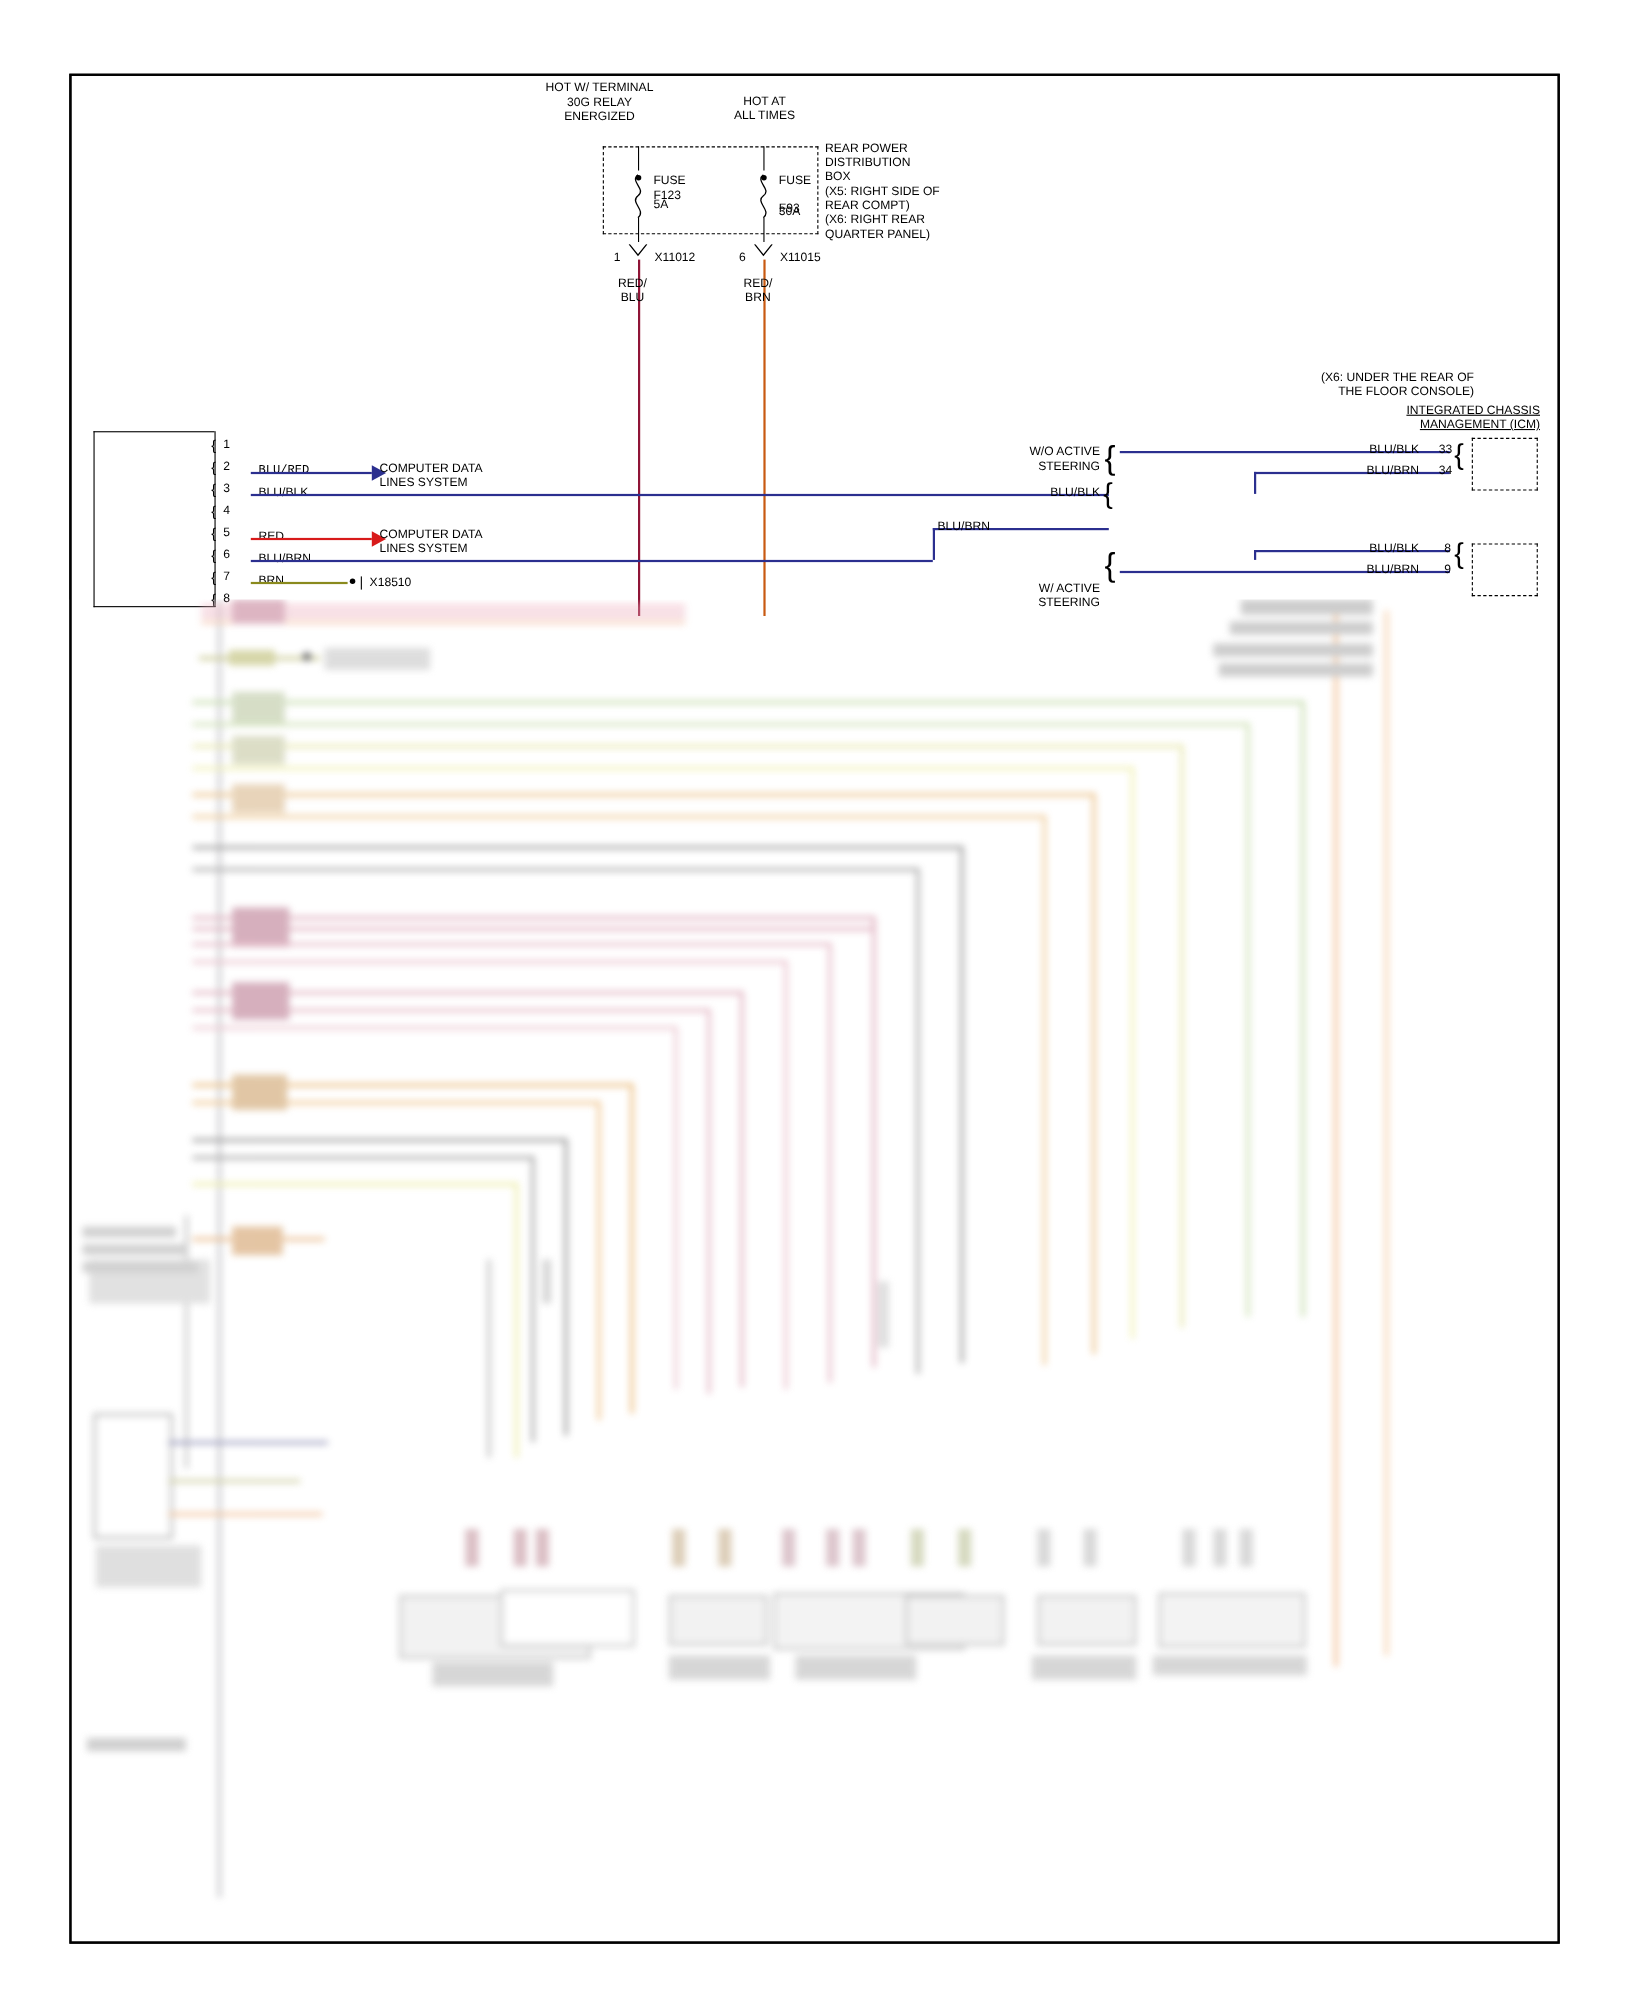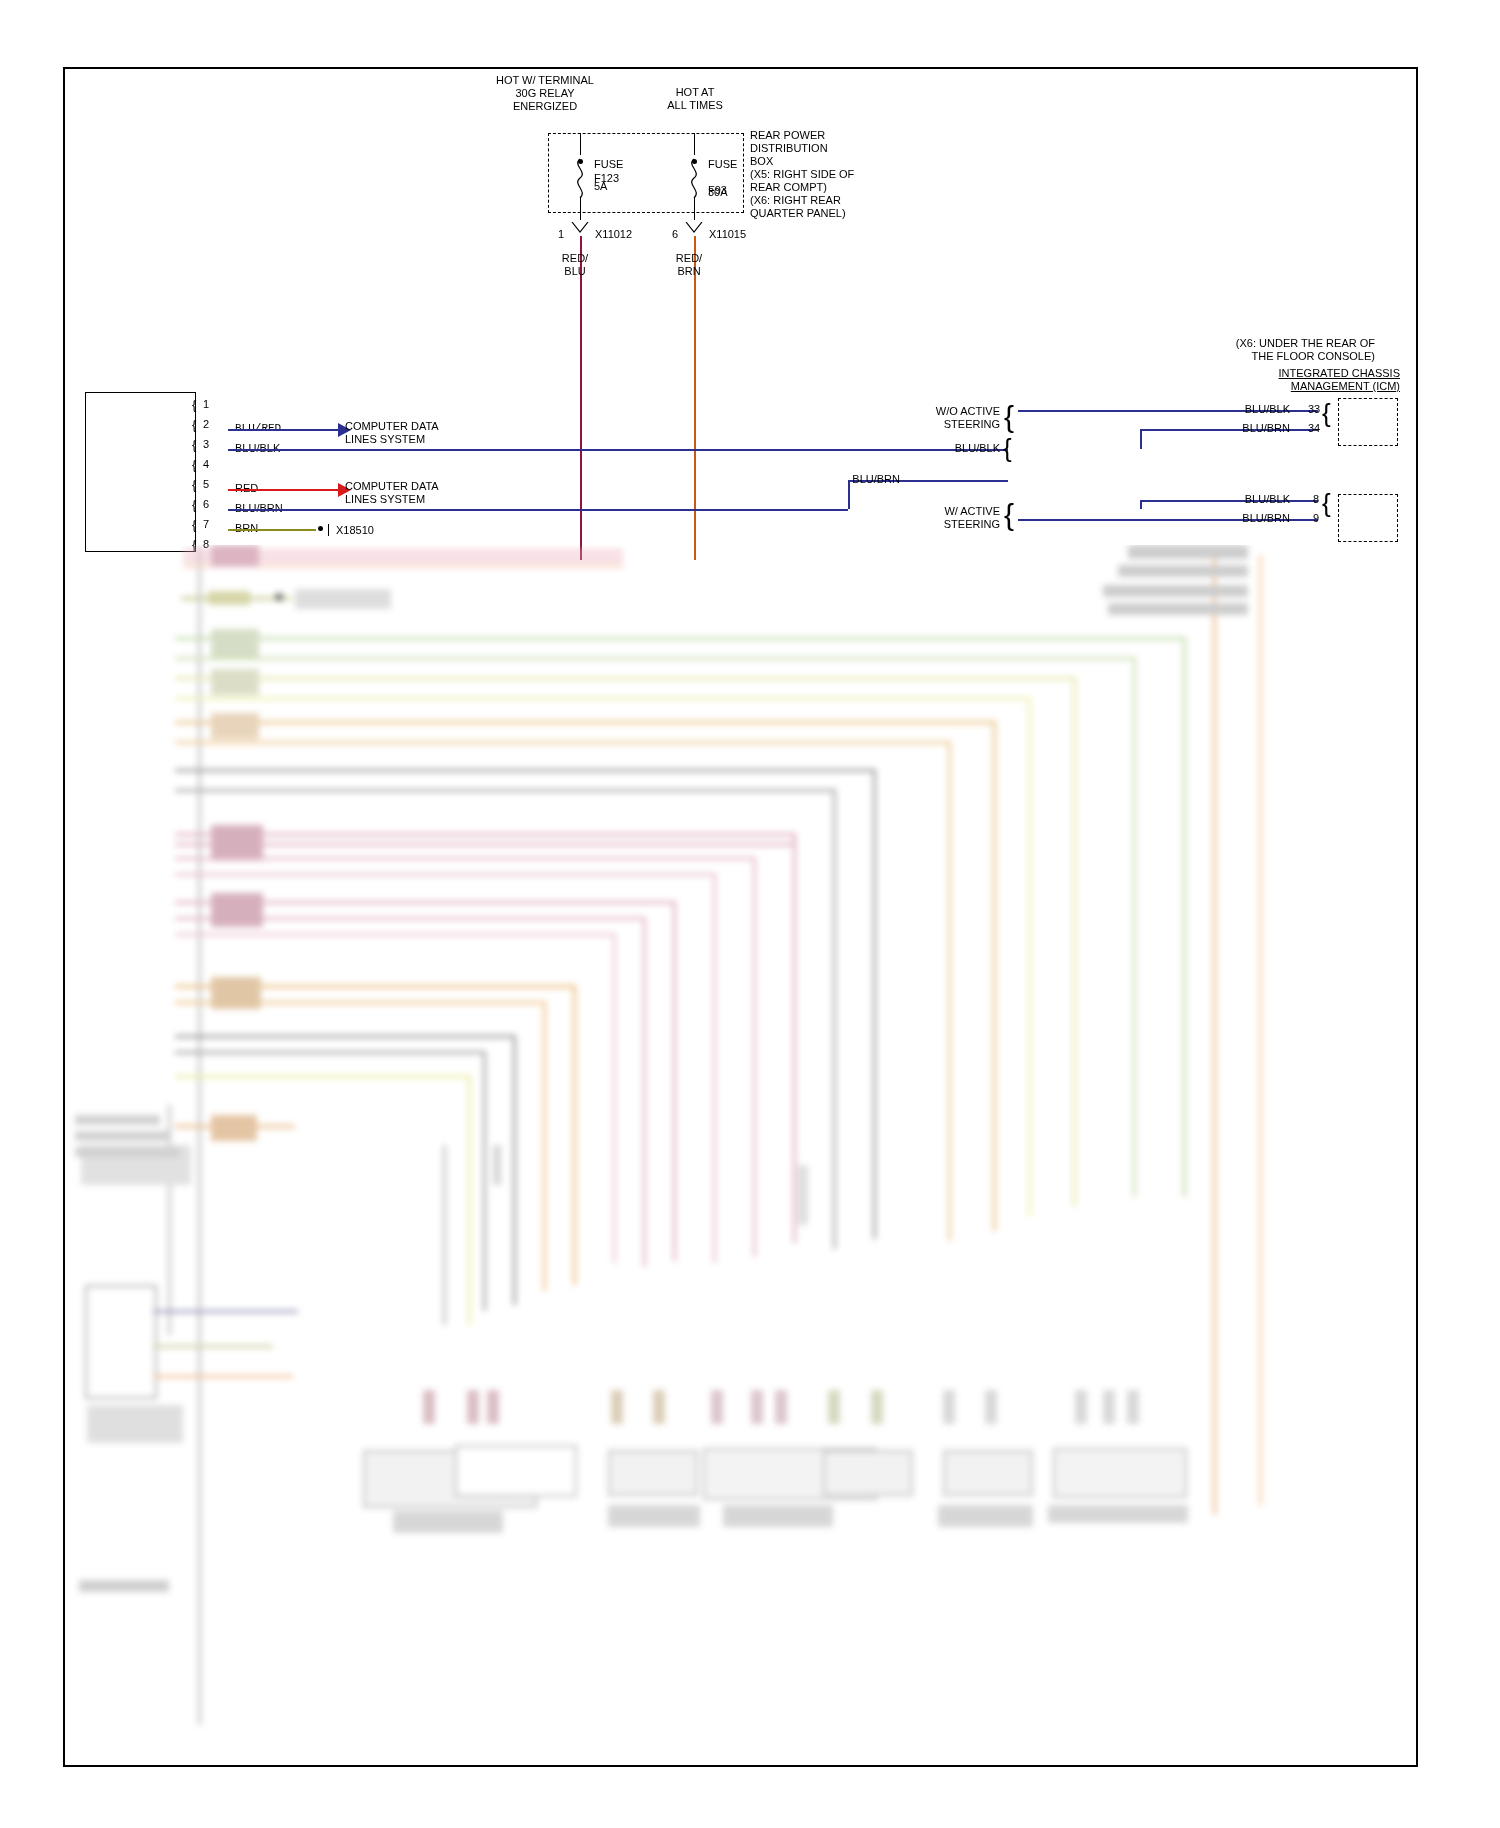--- a/index.html
+++ b/index.html
@@ -87,21 +87,21 @@
     <div class="t rt" style="left:654px;top:228px;width:24px;">6</div>
     <div class="t" style="left:709px;top:228px;">X11015</div>
 
     <div class="wire wv redblu" style="left:580px;top:236px;height:324px;"></div>
     <div class="wire wv redbrn" style="left:694px;top:236px;height:324px;"></div>
     <div class="t ctr" style="left:545px;top:252px;width:60px;">RED/
 BLU</div>
     <div class="t ctr" style="left:659px;top:252px;width:60px;">RED/
 BRN</div>
 
-    <div class="t rt" style="left:1155px;top:337px;width:220px;">(X6: UNDER THE REAR OF
+    <div class="t rt" style="left:1120px;top:337px;width:220px;">(X6: UNDER THE REAR OF
 THE FLOOR CONSOLE)</div>
     <div class="t rt" style="left:1180px;top:367px;width:220px;text-decoration:underline;">INTEGRATED CHASSIS
 MANAGEMENT (ICM)</div>
 
     <div class="dash" style="left:1338px;top:398px;width:60px;height:48px;"></div>
     <div class="dash" style="left:1338px;top:494px;width:60px;height:48px;"></div>
 
     <div class="box-wh" style="left:85px;top:392px;width:110px;height:160px;border-right:none;"></div>
     <div class="ln v" style="left:195px;top:392px;height:160px;"></div>
 
@@ -161,21 +161,21 @@
     <div class="brace" style="left:1004px;top:405px;font-size:30px;line-height:23px;">{</div>
     <div class="wire wh blue" style="left:1018px;top:410px;width:300px;"></div>
     <div class="wire wh blue" style="left:1140px;top:429px;width:178px;"></div>
     <div class="wire wv blue" style="left:1140px;top:429px;height:20px;"></div>
     <div class="t rt" style="left:1200px;top:403px;width:90px;">BLU/BLK</div>
     <div class="t" style="left:1308px;top:403px;">33</div>
     <div class="t rt" style="left:1200px;top:422px;width:90px;">BLU/BRN</div>
     <div class="t" style="left:1308px;top:422px;">34</div>
     <div class="brace" style="left:1322px;top:403px;font-size:26px;line-height:20px;">{</div>
 
-    <div class="t rt" style="left:880px;top:505px;width:120px;">W/ ACTIVE
+    <div class="t rt" style="left:880px;top:529px;width:120px;">W/ ACTIVE
 STEERING</div>
     <div class="brace" style="left:1004px;top:503px;font-size:30px;line-height:23px;">{</div>
     <div class="wire wh blue" style="left:1140px;top:500px;width:178px;"></div>
     <div class="wire wv blue" style="left:1140px;top:500px;height:9px;"></div>
     <div class="wire wh blue" style="left:1018px;top:519px;width:300px;"></div>
     <div class="t rt" style="left:1200px;top:493px;width:90px;">BLU/BLK</div>
     <div class="t" style="left:1313px;top:493px;">8</div>
     <div class="t rt" style="left:1200px;top:512px;width:90px;">BLU/BRN</div>
     <div class="t" style="left:1313px;top:512px;">9</div>
     <div class="brace" style="left:1322px;top:493px;font-size:26px;line-height:20px;">{</div>

